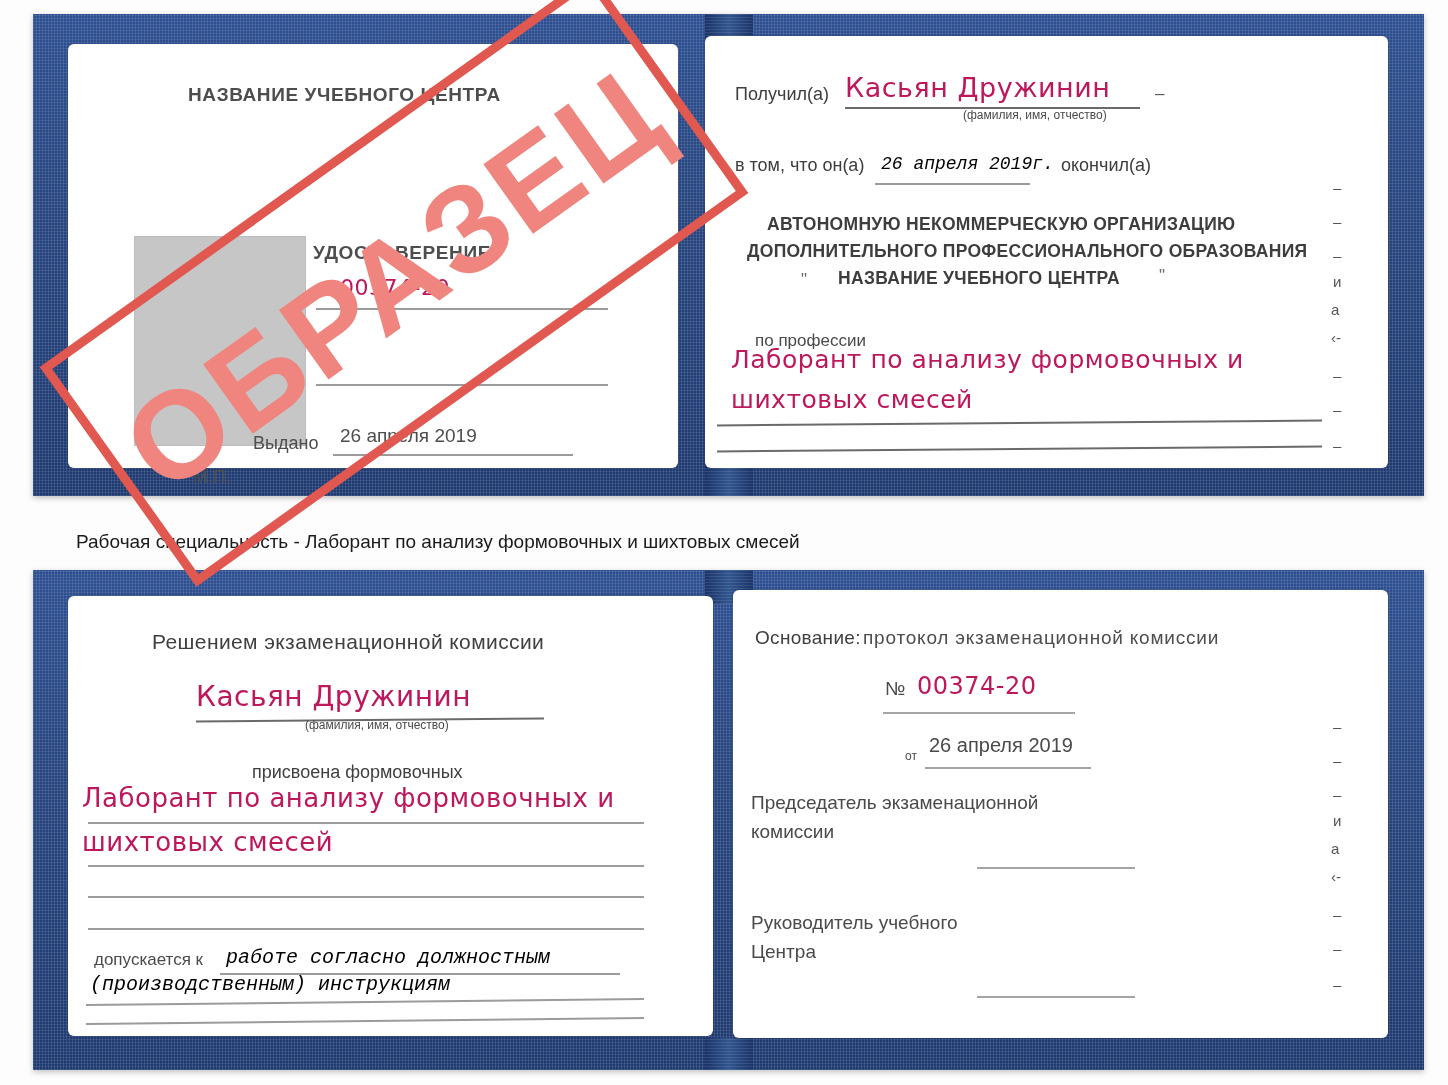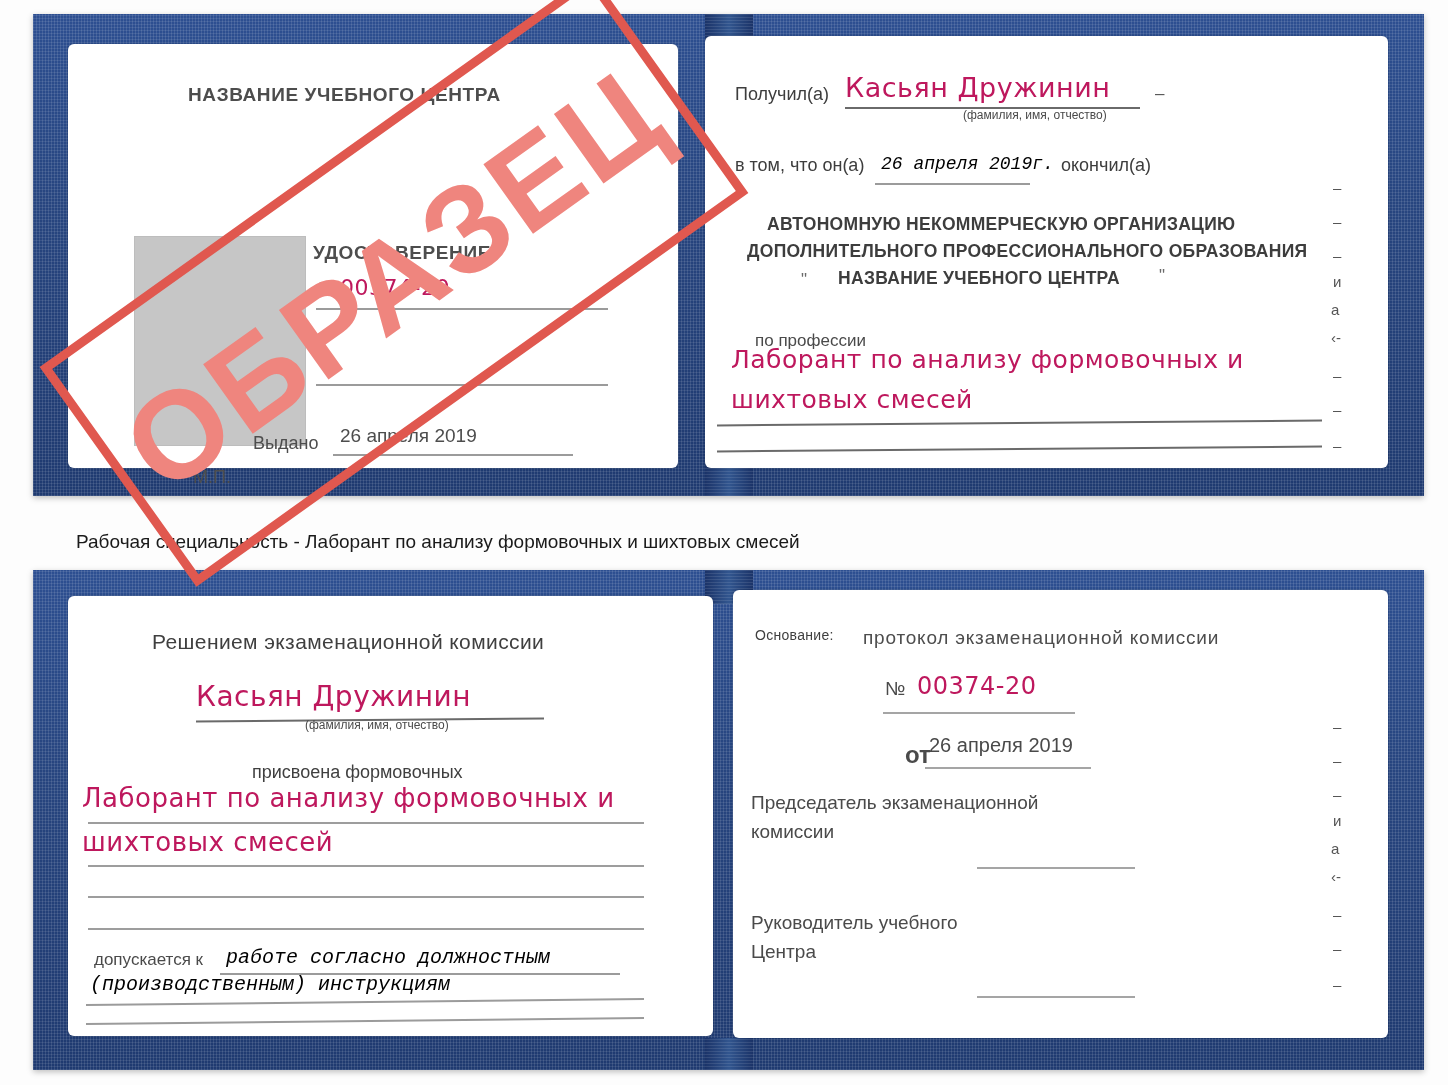--- a/index.html
+++ b/index.html
@@ -179,28 +179,28 @@
 
     <div class="t" style="left:26px;top:354px;font-size:17px;color:#4a4a4a;">допускается к</div>
     <div class="t ital" style="left:158px;top:350px;font-size:20px;">работе согласно должностным</div>
     <div class="rule thin" style="left:152px;top:377px;width:400px;"></div>
     <div class="t ital" style="left:22px;top:377px;font-size:20px;">(производственным) инструкциям</div>
     <div class="rule thin" style="left:18px;top:405px;width:558px;transform:rotate(-0.6deg);"></div>
     <div class="rule thin" style="left:18px;top:424px;width:558px;transform:rotate(-0.6deg);"></div>
   </div>
 
   <div class="page right">
-    <div class="t" style="left:22px;top:37px;font-size:14px;letter-spacing:.3px;color:#3f3f3f;">Основание:</div>
+    <div class="t" style="left:22px;top:37px;font-size:19px;letter-spacing:.3px;color:#3f3f3f;">Основание:</div>
     <div class="t" style="left:130px;top:37px;font-size:19px;letter-spacing:.8px;color:#4d4d4d;">протокол экзаменационной комиссии</div>
 
     <div class="t" style="left:152px;top:88px;font-size:19px;color:#4a4a4a;">№</div>
     <div class="t blue-hand" style="left:184px;top:82px;font-size:24px;">00374-20</div>
     <div class="rule" style="left:150px;top:122px;width:192px;background:#a5a5a5;"></div>
 
-    <div class="t" style="left:172px;top:151px;font-size:24px;color:#4a4a4a;font-weight:bold;">от</div>
+    <div class="t" style="left:172px;top:159px;font-size:12px;color:#4a4a4a;">от</div>
     <div class="t" style="left:196px;top:144px;font-size:20px;color:#4a4a4a;">26 апреля 2019</div>
     <div class="rule" style="left:192px;top:177px;width:166px;background:#a5a5a5;"></div>
 
     <div class="t" style="left:18px;top:202px;font-size:19px;color:#4a4a4a;">Председатель экзаменационной</div>
     <div class="t" style="left:18px;top:231px;font-size:19px;color:#4a4a4a;">комиссии</div>
     <div class="rule" style="left:244px;top:277px;width:158px;background:#a5a5a5;"></div>
 
     <div class="t" style="left:18px;top:322px;font-size:19px;color:#4a4a4a;">Руководитель учебного</div>
     <div class="t" style="left:18px;top:351px;font-size:19px;color:#4a4a4a;">Центра</div>
     <div class="rule" style="left:244px;top:406px;width:158px;background:#a5a5a5;"></div>

